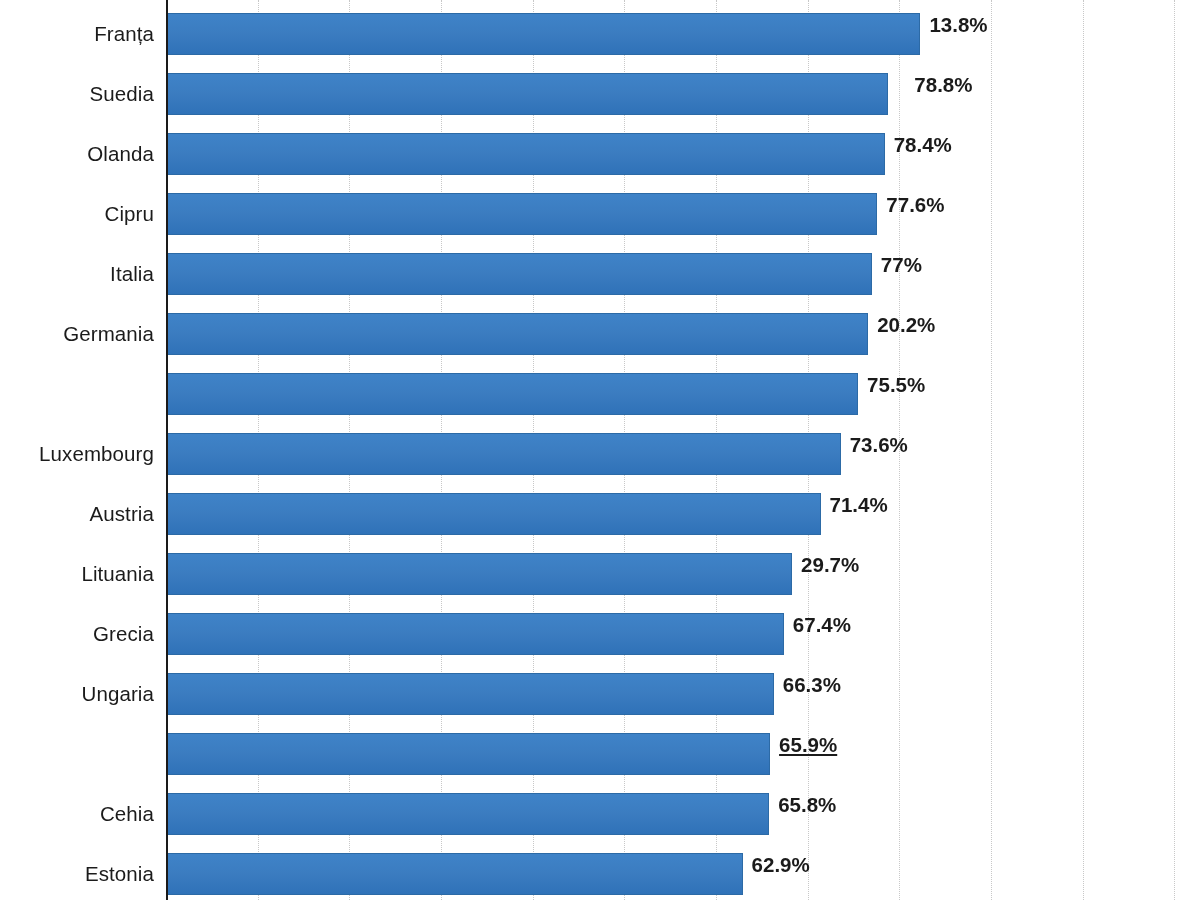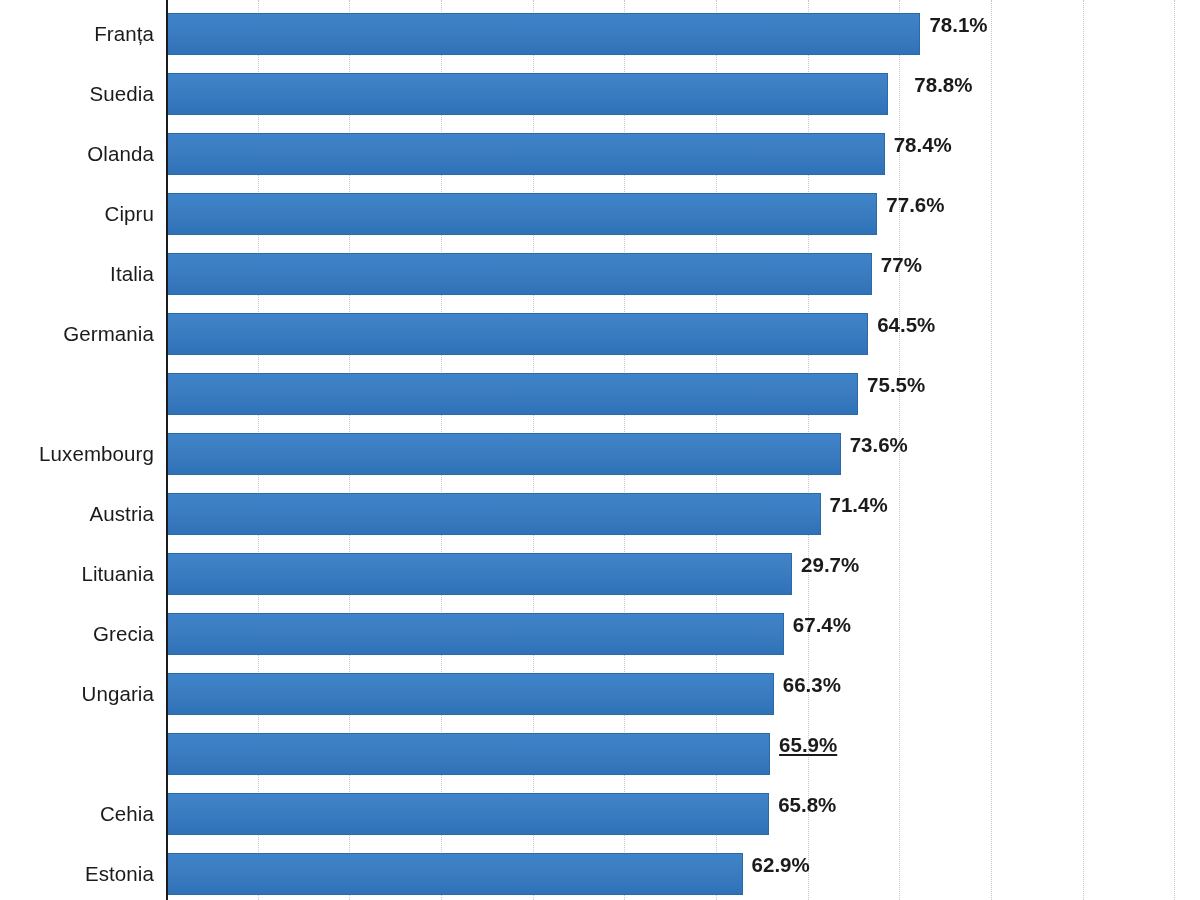--- a/index.html
+++ b/index.html
@@ -137,21 +137,21 @@
   </div>
 
   <div class="axis-line"></div>
 
   <div class="rows" id="rows">
       <div class="row" style="top: 4px;">
         <div class="cat-label">Franța</div>
         <div class="bar-wrap" style="width: 754.417px;">
           <div class="bar" style="width: 754.417px;"></div>
         </div>
-        <div class="val-label" style="left: 920.417px;">78.1%</div>
+        <div class="val-label" style="left: 920.417px;">13.8%</div>
       </div>
       <div class="row" style="top: 64px;">
         <div class="cat-label">Suedia</div>
         <div class="bar-wrap" style="width: 722.333px;">
           <div class="bar" style="width: 722.333px;"></div>
         </div>
         <div class="val-label" style="left: 888.333px; padding-left: 26px;">78.8%</div>
       </div>
       <div class="row" style="top: 124px;">
         <div class="cat-label">Olanda</div>
@@ -172,21 +172,21 @@
         <div class="bar-wrap" style="width: 705.833px;">
           <div class="bar" style="width: 705.833px;"></div>
         </div>
         <div class="val-label" style="left: 871.833px;">77%</div>
       </div>
       <div class="row" style="top: 304px;">
         <div class="cat-label">Germania</div>
         <div class="bar-wrap" style="width: 702.167px;">
           <div class="bar" style="width: 702.167px;"></div>
         </div>
-        <div class="val-label" style="left: 868.167px;">64.5%</div>
+        <div class="val-label" style="left: 868.167px;">20.2%</div>
       </div>
       <div class="row" style="top: 364px;">
         <div class="bar-wrap" style="width: 692.083px;">
           <div class="bar" style="width: 692.083px;"></div>
         </div>
         <div class="val-label" style="left: 858.083px;">75.5%</div>
       </div>
       <div class="row" style="top: 424px;">
         <div class="cat-label">Luxembourg</div>
         <div class="bar-wrap" style="width: 674.667px;">

